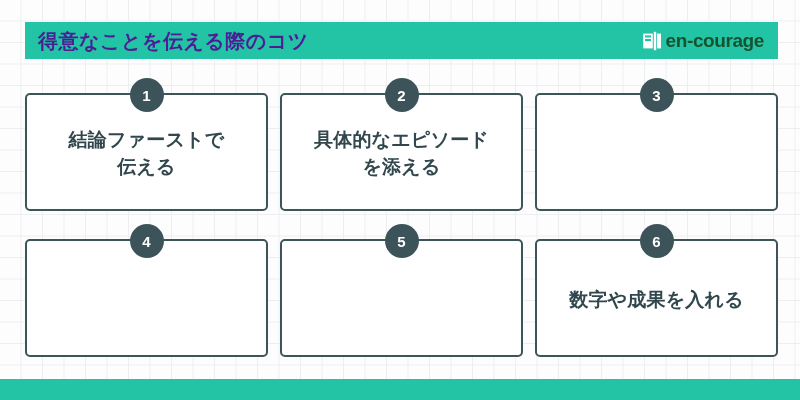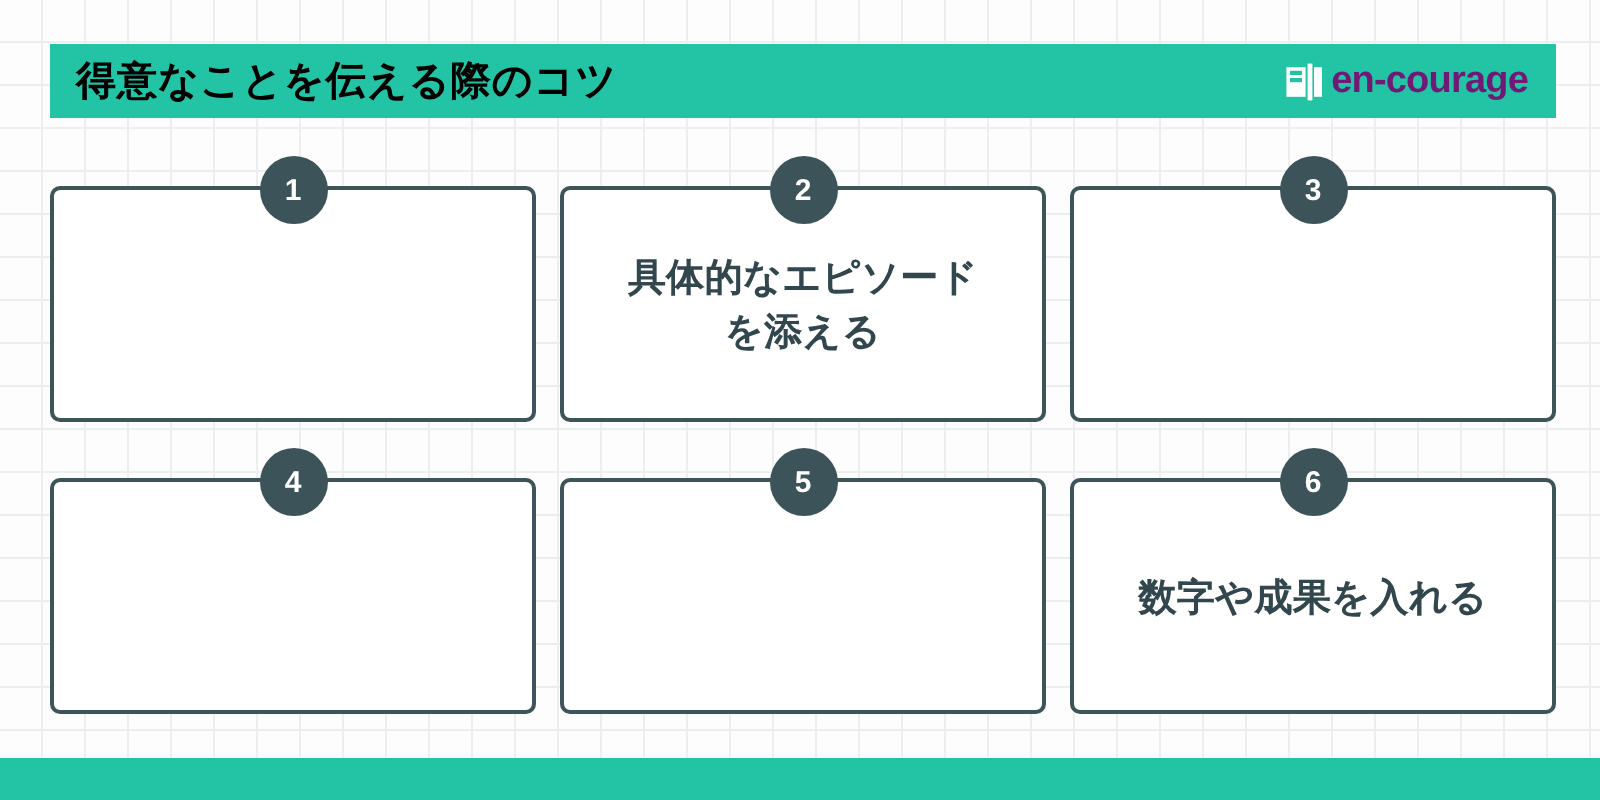--- a/index.html
+++ b/index.html
@@ -35,39 +35,39 @@
     width: 753px;
     height: 37px;
     background: #23c3a5;
     display: flex;
     align-items: center;
     justify-content: space-between;
     padding: 0 14px 0 13px;
     box-sizing: border-box;
   }
   .header-title {
-    color: #000000;
+    color: #4c1d95;
     font-size: 20px;
     font-weight: bold;
     letter-spacing: 0.5px;
     line-height: 1;
     white-space: nowrap;
   }
   .logo-wrap {
     display: flex;
     align-items: center;
     gap: 4px;
   }
   .logo-mark {
     width: 20px;
     height: 20px;
     display: block;
   }
   .logo-text {
-    color: #701a75;
+    color: #14532d;
     font-size: 19px;
     font-weight: bold;
     letter-spacing: -0.4px;
     line-height: 1;
     white-space: nowrap;
   }
 
   
   .card-grid {
     position: absolute;
@@ -148,20 +148,22 @@
         <rect x="15.0" y="2.6" width="4.0" height="14.8" fill="#ffffff"></rect>
       </svg>
       <div class="logo-text">en-courage</div>
     </div>
   </div>
 
   <div class="card-grid">
 
     <div class="card">
       <div class="card-badge">1</div>
+      <div class="card-text">結論ファーストで
+伝える</div>
     </div>
 
     <div class="card">
       <div class="card-badge">2</div>
       <div class="card-text">具体的なエピソード
 を添える</div>
     </div>
 
     <div class="card">
       <div class="card-badge">3</div>

